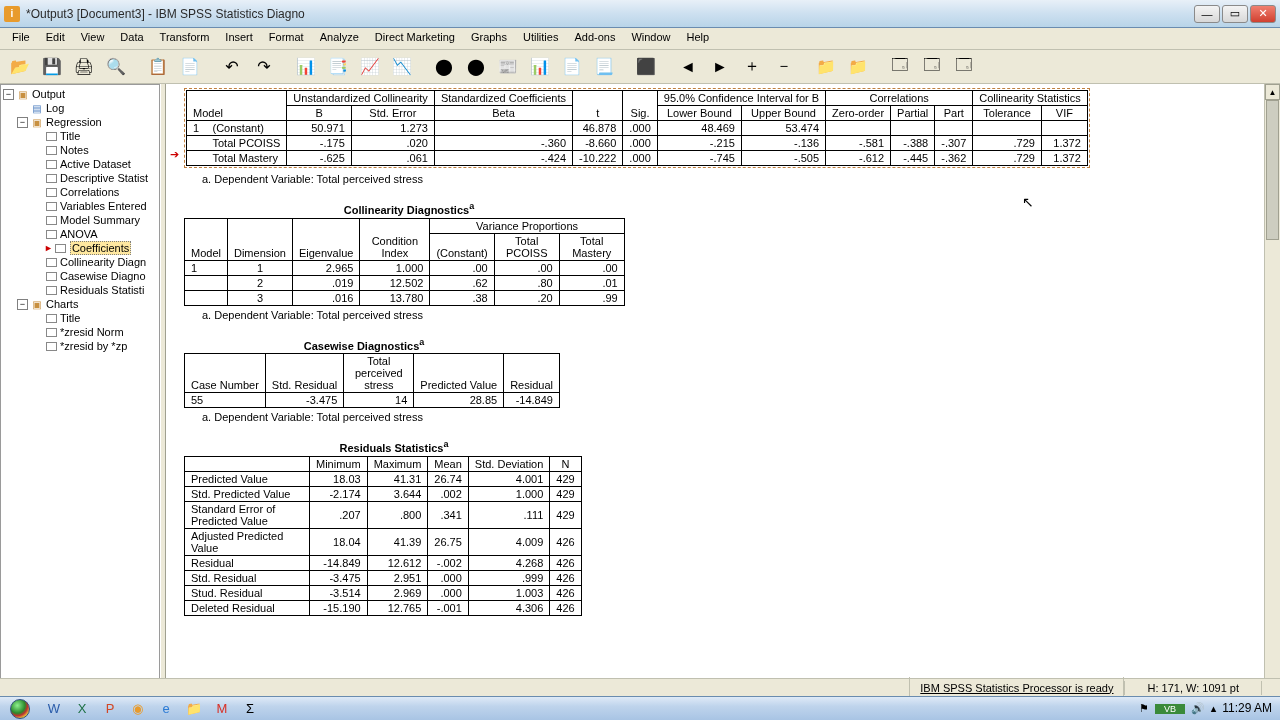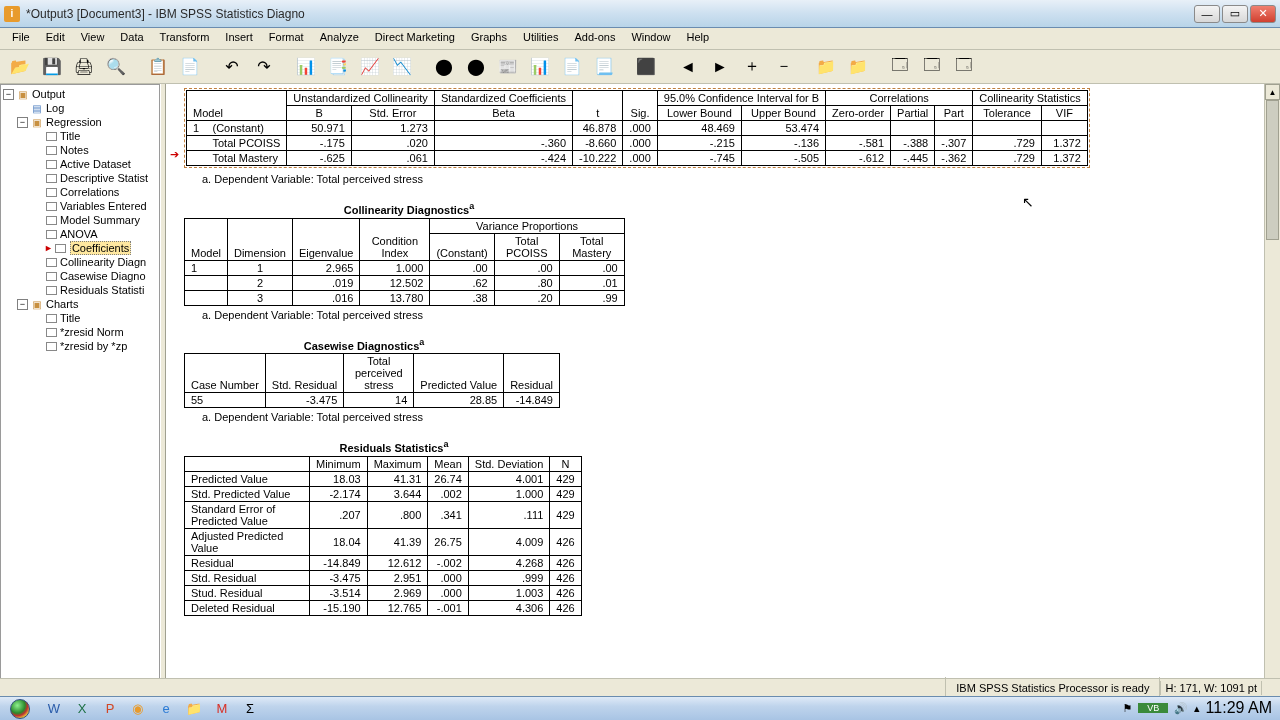--- a/index.html
+++ b/index.html
@@ -61,30 +61,30 @@
 table { border-collapse:collapse; font-size:11px; }
 th, td { border:1px solid #000; padding:1px 6px; }
 th { font-weight:normal; text-align:center; vertical-align:bottom; }
 td { text-align:right; }
 td.l { text-align:left; }
 td.c { text-align:center; }
 .footnote { font-size:11px; margin:3px 0 0 18px; }
 .selmark { position:absolute; left:-14px; top:60px; color:#c00; font-size:11px; }
 .selbox { border:1px dashed #c08040; padding:1px; display:inline-block; } 
 .statusbar { position:absolute; bottom:24px; left:0; right:0; height:18px; background:#ece9d8; border-top:1px solid #c0c0b0; display:flex; align-items:center; font-size:11px; }
-.statusbar .cell { border:1px solid #c0c0b0; border-top:none; border-bottom:none; padding:5px 10px; margin-left:auto; }
-.statusbar .cell2 { border:1px solid #c0c0b0; border-top:none; border-bottom:none; padding:1px 4px; }
+.statusbar .cell { border:1px solid #c0c0b0; border-top:none; border-bottom:none; padding:5px 10px; margin-left:auto;text-decoration:underline; }
+.statusbar .cell2 { border:1px solid #c0c0b0; border-top:none; border-bottom:none; padding:1px 22px; }
 
 
 .taskbar { position:absolute; bottom:0; left:0; right:0; height:24px; background:linear-gradient(#dfeaf7,#bfd4ec 40%,#a8c4e4); display:flex; align-items:center; border-top:1px solid #6a8caf; }
 .start { width:40px; height:24px; display:flex; align-items:center; justify-content:center; }
 .orb { width:20px; height:20px; border-radius:50%; background:radial-gradient(circle at 35% 30%, #8ef08e,#2a8a2a 45%,#c03030 60%,#f0e040 80%,#3070c0); border:1px solid #305080; }
 .tbicon { width:28px; height:22px; display:flex; align-items:center; justify-content:center; font-size:13px; cursor:pointer; border:1px solid transparent; border-radius:2px; }
 .tray { margin-left:auto; display:flex; align-items:center; gap:6px; padding-right:8px; font-size:11px; }
-.tray .clk { text-align:right; line-height:1.05; font-size:16px; }
+.tray .clk { text-align:right; line-height:1.05; font-size:12px; }
 .cursor-ptr { position:absolute; left:1022px; top:194px; font-size:14px; pointer-events:none; z-index:100; }
 </style>
 </head>
 <body>
 
 <div class="titlebar">
   <div class="ico">i</div>
   <div class="title">*Output3 [Document3] - IBM SPSS Statistics Diagno</div>
   <div class="winbtns">
     <div class="winbtn">—</div>

